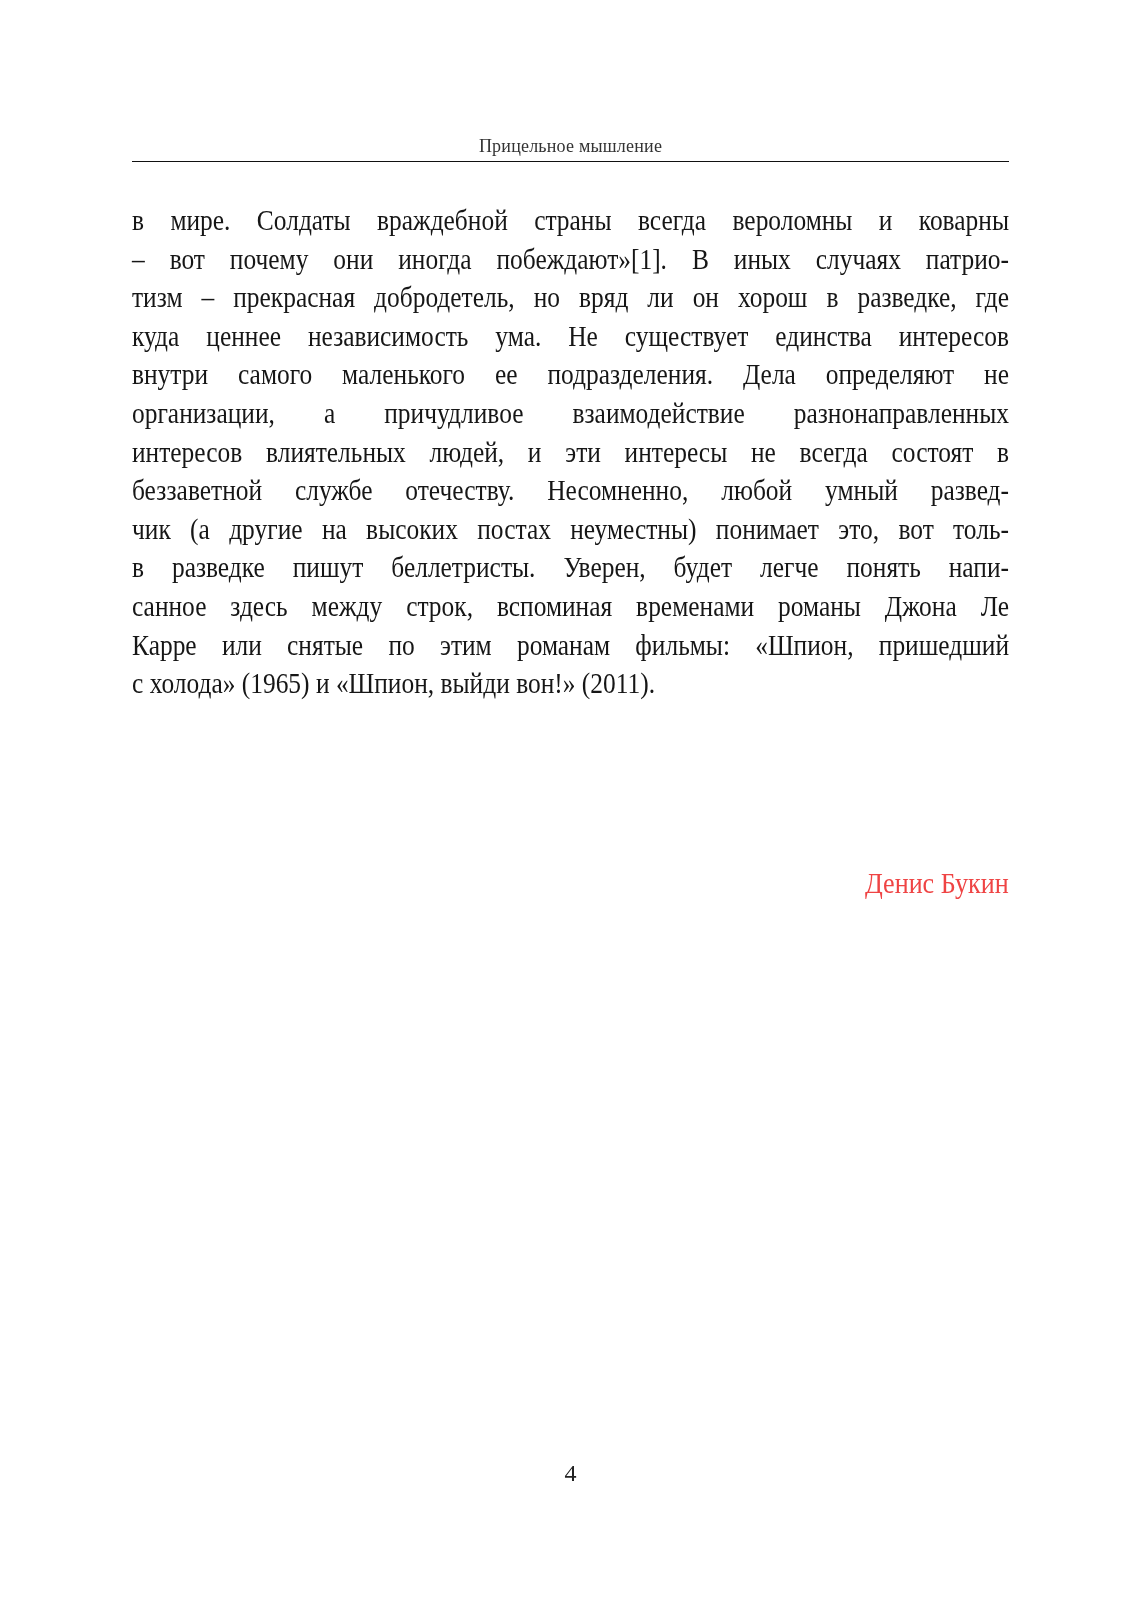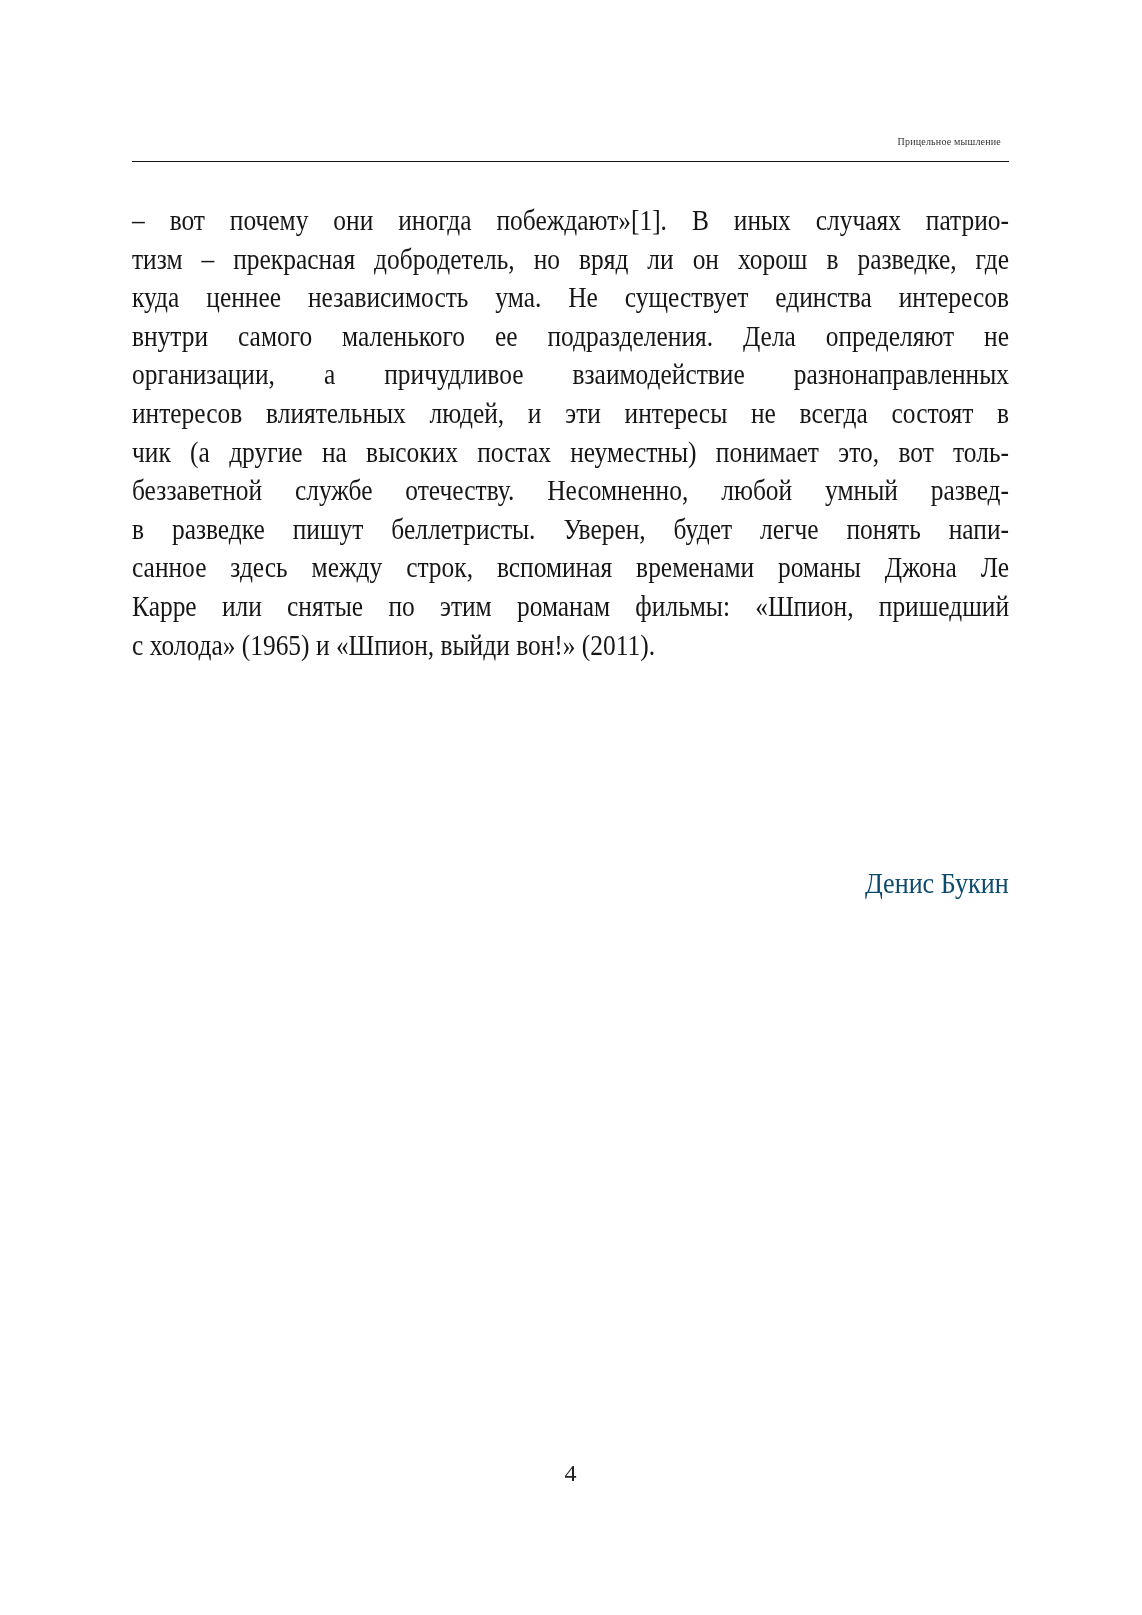--- a/index.html
+++ b/index.html
@@ -17,25 +17,25 @@
     }
     .page {
       position: absolute;
       left: 0; top: 0;
       width: 1142px;
       height: 1615px;
       background: #ffffff;
     }
     .running-header {
       position: absolute;
-      left: 124px;
+      left: 132px;
       top: 136px;
       width: 877px;
-      text-align: right;
-      font-size: 10px;
+      text-align: center;
+      font-size: 18px;
       color: #333333;
       letter-spacing: 0.2px;
     }
     .header-rule {
       position: absolute;
       left: 132px;
       top: 161px;
       width: 877px;
       height: 0;
       border-top: 1.5px solid #111111;
@@ -73,21 +73,21 @@
       text-align-last: left;
     }
     .signature {
       position: absolute;
       left: 132px;
       top: 864px;
       width: 877px;
       text-align: right;
       font-size: 29px;
       line-height: 38px;
-      color: #0c4a6e;
+      color: #ef4444;
     }
     .signature span {
       display: inline-block;
       transform: scaleX(0.9);
       transform-origin: right center;
     }
     .page-number {
       position: absolute;
       left: 132px;
       top: 1460px;
@@ -99,28 +99,29 @@
   </style>
 </head>
 <body>
 
 <div class="page">
 
   <div class="running-header">Прицельное мышление</div>
   <div class="header-rule"></div>
 
   <div class="body-text">
+    <span class="line"><span class="line-inner">в мире. Солдаты враждебной страны всегда вероломны и коварны</span></span>
     <span class="line"><span class="line-inner">– вот почему они иногда побеждают»[1]. В иных случаях патрио-</span></span>
     <span class="line"><span class="line-inner">тизм – прекрасная добродетель, но вряд ли он хорош в разведке, где</span></span>
     <span class="line"><span class="line-inner">куда ценнее независимость ума. Не существует единства интересов</span></span>
     <span class="line"><span class="line-inner">внутри самого маленького ее подразделения. Дела определяют не</span></span>
     <span class="line"><span class="line-inner">организации, а причудливое взаимодействие разнонаправленных</span></span>
     <span class="line"><span class="line-inner">интересов влиятельных людей, и эти интересы не всегда состоят в</span></span>
+    <span class="line"><span class="line-inner">беззаветной службе отечеству. Несомненно, любой умный развед-</span></span>
     <span class="line"><span class="line-inner">чик (а другие на высоких постах неуместны) понимает это, вот толь-</span></span>
-    <span class="line"><span class="line-inner">беззаветной службе отечеству. Несомненно, любой умный развед-</span></span>
     <span class="line"><span class="line-inner">в разведке пишут беллетристы. Уверен, будет легче понять напи-</span></span>
     <span class="line"><span class="line-inner">санное здесь между строк, вспоминая временами романы Джона Ле</span></span>
     <span class="line"><span class="line-inner">Карре или снятые по этим романам фильмы: «Шпион, пришедший</span></span>
     <span class="line last"><span class="line-inner">с холода» (1965) и «Шпион, выйди вон!» (2011).</span></span>
   </div>
 
   <div class="signature"><span>Денис Букин</span></div>
 
   <div class="page-number">4</div>
 

